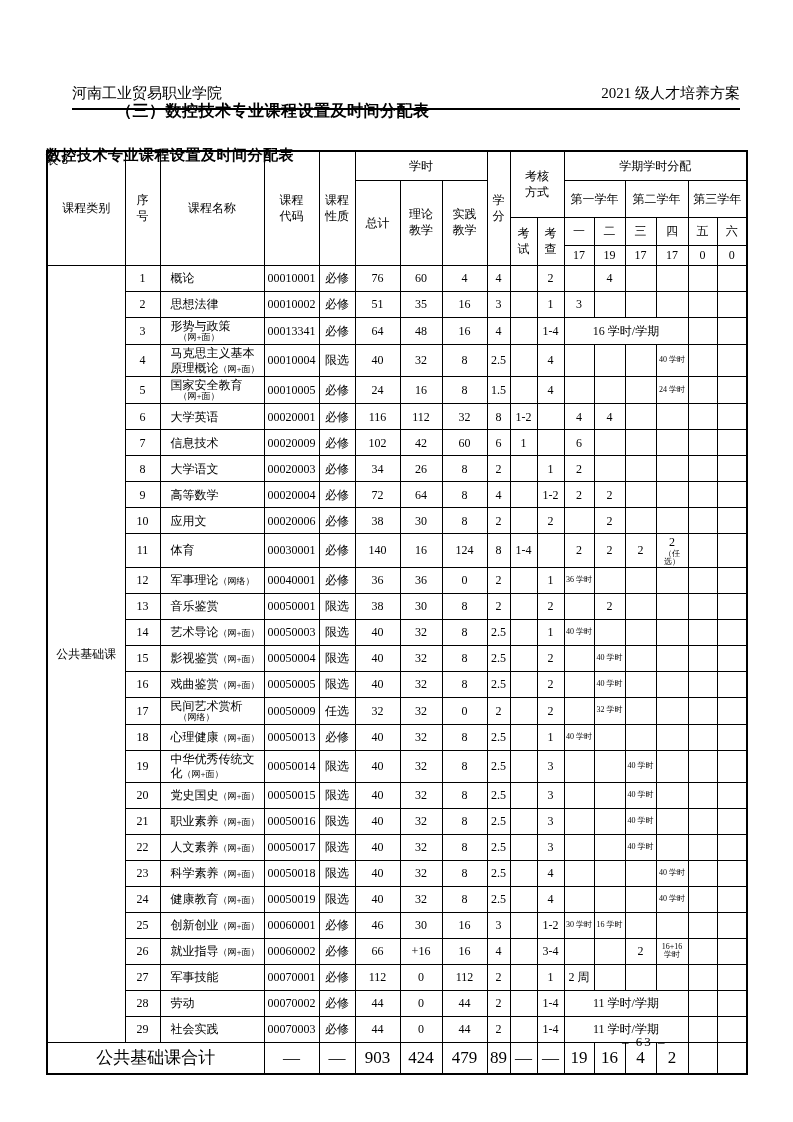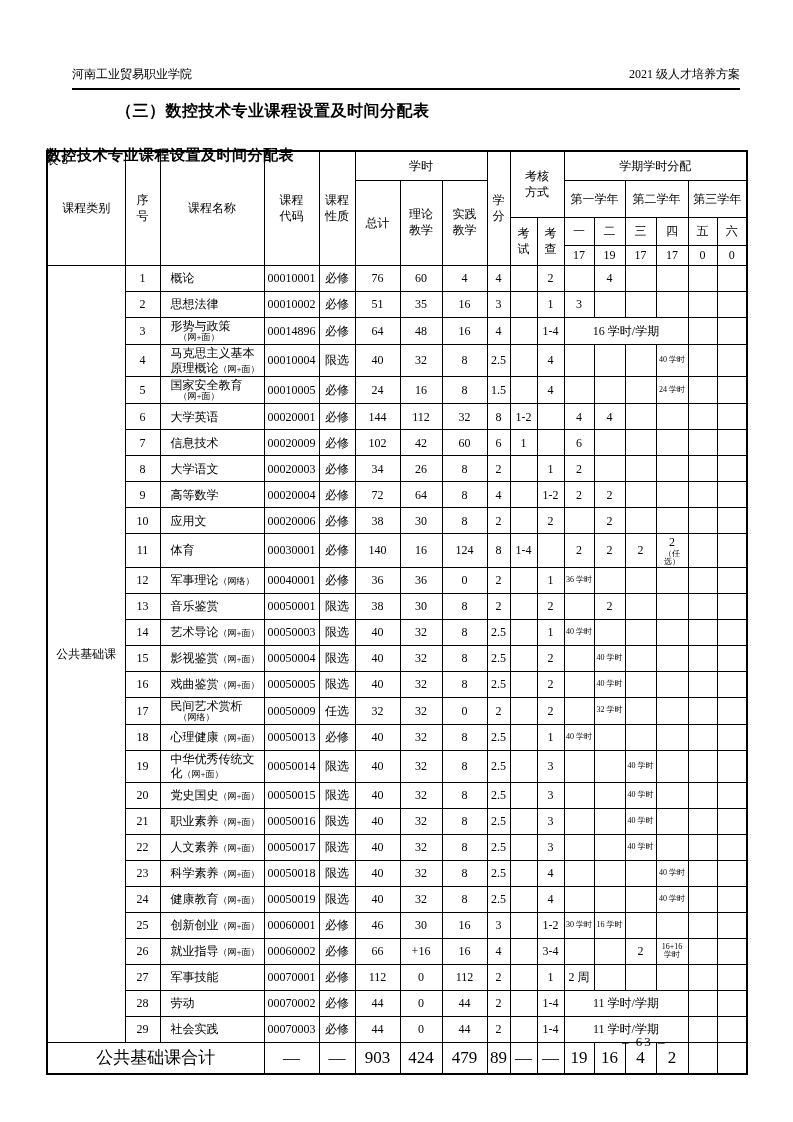--- a/index.html
+++ b/index.html
@@ -1,23 +1,23 @@
 <!DOCTYPE html>
 <html><head>
 <meta charset="utf-8">
 <style>
   html,body{margin:0;padding:0;}
   body{
     width:793px;height:1122px;background:#fff;color:#000;position:relative;
     font-family:"Liberation Serif","DejaVu Serif",serif;
   }
   .pagehead{
-    position:absolute;top:66px;left:72px;width:668px;
+    position:absolute;top:84px;left:72px;width:668px;
     display:flex;justify-content:space-between;align-items:flex-end;
-    font-size:12px;border-bottom:2.5px solid #000;padding-bottom:5px;gap:24px;
+    font-size:15px;border-bottom:2.5px solid #000;padding-bottom:5px;gap:24px;
   }
   .section-title{
     position:absolute;top:101px;left:116px;font-size:16px;font-weight:bold;letter-spacing:.5px;
   }
   .caption-row{position:absolute;top:130px;left:46px;width:700px;margin-top:16px;}
   .table-label{position:absolute;left:0;top:6px;font-size:12.5px;}
   .table-title{text-align:left;font-size:15px;font-weight:bold;letter-spacing:.5px;}
   table.course{
     position:absolute;top:150px;left:46px;width:700px;
     border-collapse:collapse;table-layout:fixed;
@@ -151,21 +151,21 @@
         <td>3</td>
         <td></td>
         <td></td>
         <td></td>
         <td></td>
         <td></td>
       </tr>
       <tr>
         <td>3</td>
         <td class="name">形势与政策<span class="sub">（网+面）</span></td>
-        <td>00014896</td>
+        <td>00013341</td>
         <td>必修</td>
         <td>64</td>
         <td>48</td>
         <td>16</td>
         <td>4</td>
         <td></td>
         <td>1-4</td>
         <td colspan="4">16 学时/学期</td>
         <td></td>
         <td></td>
@@ -204,21 +204,21 @@
         <td></td>
         <td class="sm">24 学时</td>
         <td></td>
         <td></td>
       </tr>
       <tr>
         <td>6</td>
         <td class="name">大学英语</td>
         <td>00020001</td>
         <td>必修</td>
-        <td>144</td>
+        <td>116</td>
         <td>112</td>
         <td>32</td>
         <td>8</td>
         <td>1-2</td>
         <td></td>
         <td>4</td>
         <td>4</td>
         <td></td>
         <td></td>
         <td></td>

